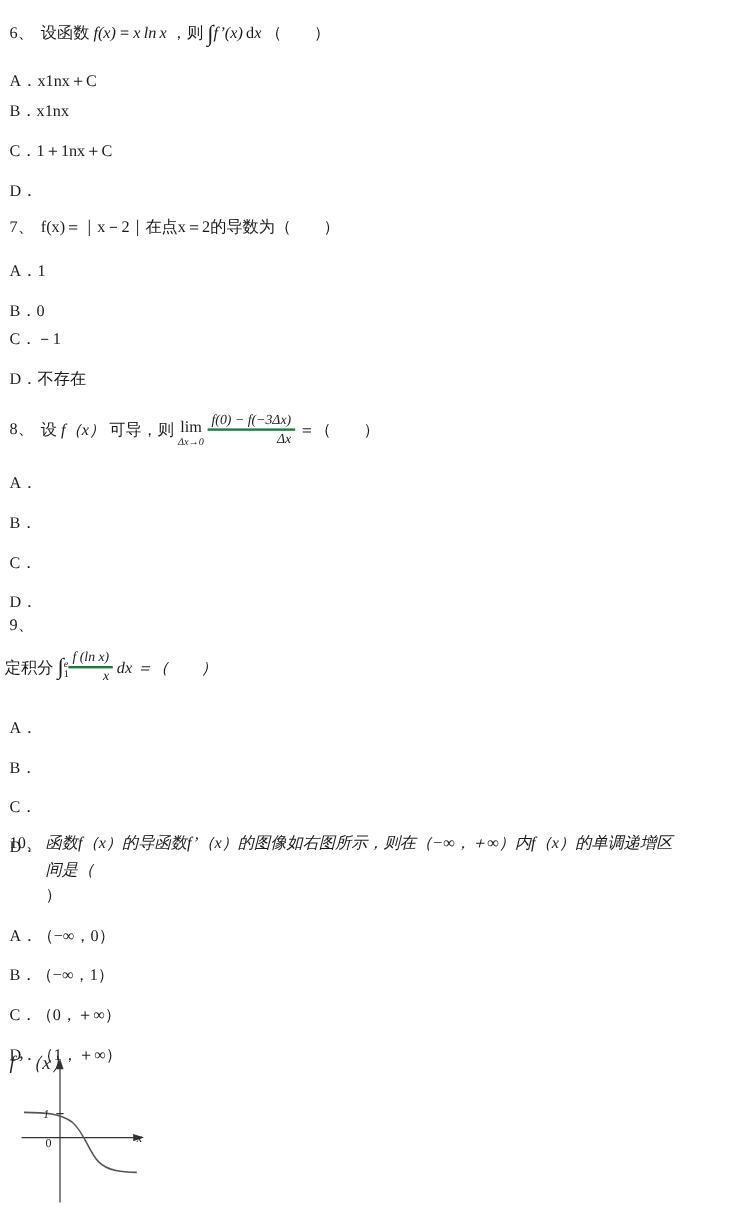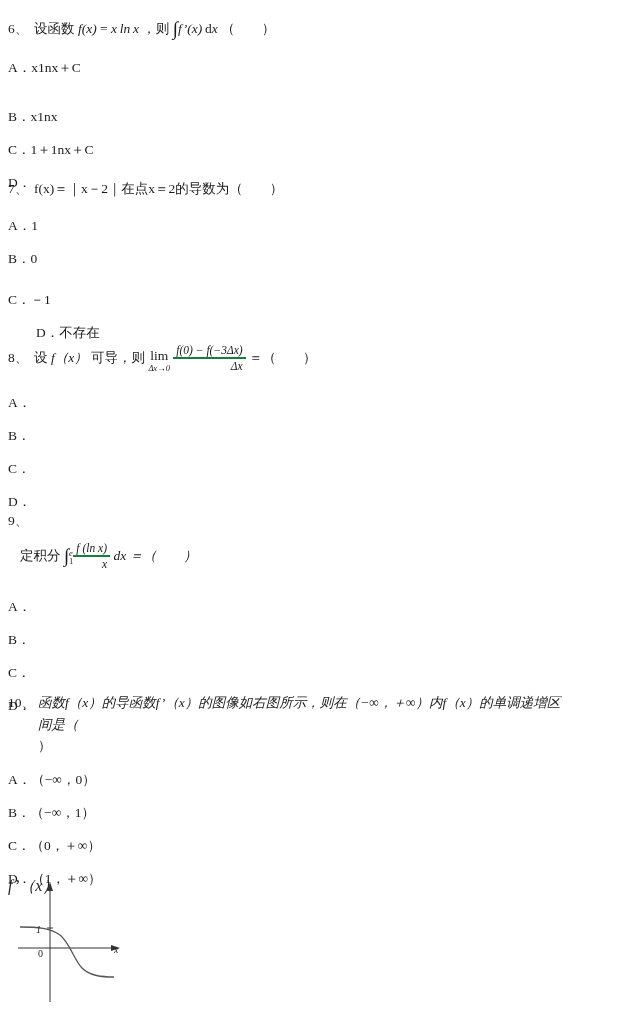--- a/index.html
+++ b/index.html
@@ -94,21 +94,21 @@
     top: 0px;
   }
   .intlim .top { display: block; font-style: italic; }
   .intlim .bot { display: block; font-style: normal; }
   .q6 { position: absolute; left: 0; top: 12px; width: 619px; }
   .q7 { position: absolute; left: 0; top: 178px; width: 619px; }
   .q8 { position: absolute; left: 0; top: 344px; width: 619px; }
   .q9 { position: absolute; left: 0; top: 512px; width: 619px; }
   .q10 { position: absolute; left: 0; top: 692px; width: 568px; }
   .q9-lead { font-size: 13.5px; padding-left: 8px; }
-  .q9-expr { padding-left: 20px; margin-top: 12px; font-size: 13.5px; }
+  .q9-expr { padding-left: 4px; margin-top: 12px; font-size: 13.5px; }
   .q10-stem {
     padding-left: 8px;
     font-size: 13.5px;
     line-height: 1.6;
     display: flex;
     align-items: baseline;
   }
   .q10-stem .q-num { min-width: 30px; }
   .q10-text { font-size: 13.5px; font-style: italic; }
   .graph {
@@ -141,21 +141,21 @@
         <span>=</span>
         <span class="mi">x</span><span class="mi"> ln x</span>
         <span>，则</span>
         <span class="intg">∫</span><span class="mi">f’(x)</span><span> d<span class="mi">x</span></span>
         <span>（　　）</span>
       </span>
     </div>
     <div class="opt" style="margin-top:16px;">
       <span class="lbl">A．</span><span>x1nx＋C</span>
     </div>
-    <div class="opt" style="margin-top:28px;">
+    <div class="opt" style="margin-top:4px;">
       <span class="lbl">B．</span><span>x1nx</span>
     </div>
     <div class="opt" style="margin-top:12px;">
       <span class="lbl">C．</span><span>1＋1nx＋C</span>
     </div>
     <div class="opt" style="margin-top:12px;">
       <span class="lbl">D．</span><span></span>
     </div>
   </div>
 
@@ -163,24 +163,24 @@
     <div class="q-stem">
       <span class="q-num">7、</span>
       <span class="q-body">f(x)＝｜x－2｜在点x＝2的导数为（　　）</span>
     </div>
     <div class="opt" style="margin-top:16px;">
       <span class="lbl">A．</span><span>1</span>
     </div>
     <div class="opt" style="margin-top:12px;">
       <span class="lbl">B．</span><span>0</span>
     </div>
-    <div class="opt" style="margin-top:21px;font-family:Liberation Serif, serif;">
+    <div class="opt" style="margin-top:4px;font-family:Liberation Serif, serif;">
       <span class="lbl">C．</span><span>－1</span>
     </div>
-    <div class="opt" style="margin-top:12px;margin-left:28px;">
+    <div class="opt" style="margin-top:12px;">
       <span class="lbl">D．</span><span>不存在</span>
     </div>
   </div>
 
   <div class="question q8">
     <div class="q-stem">
       <span class="q-num">8、</span>
       <span class="q-body">
         <span>设</span>
         <span class="mi">f（x）</span>

